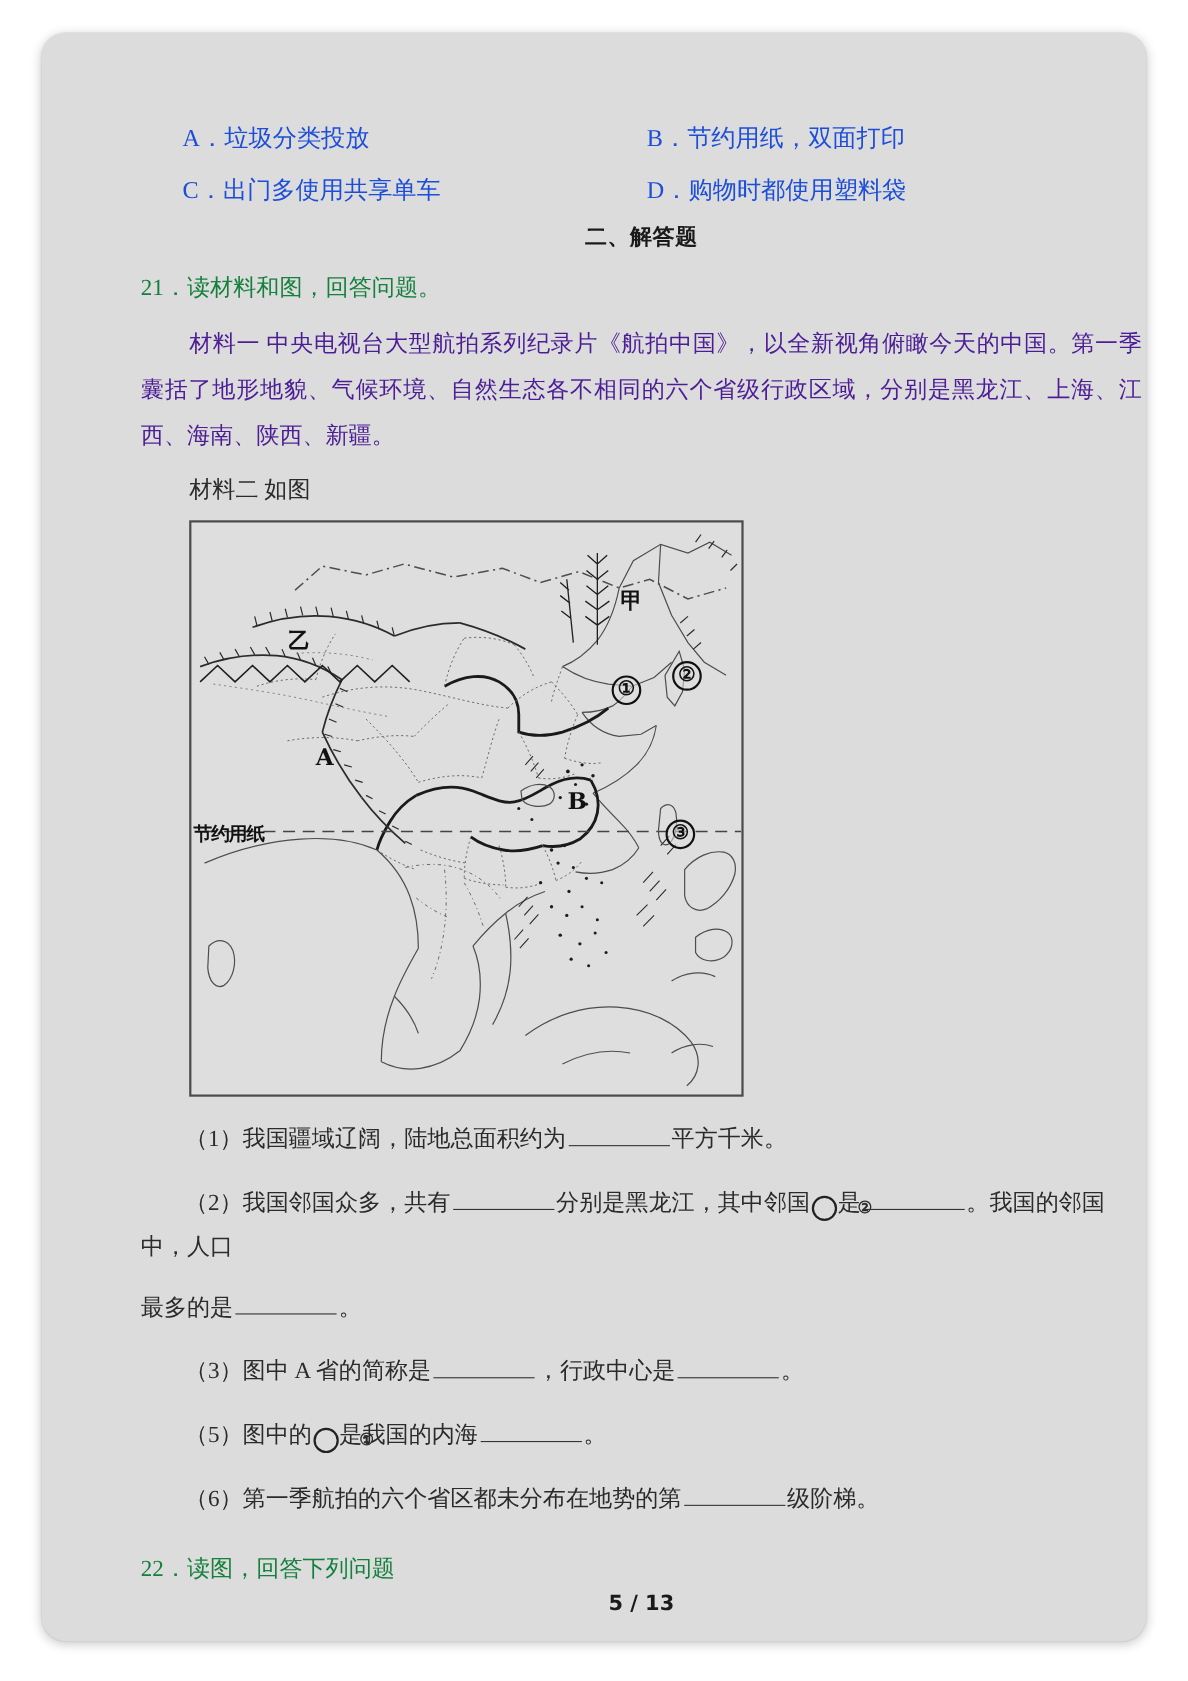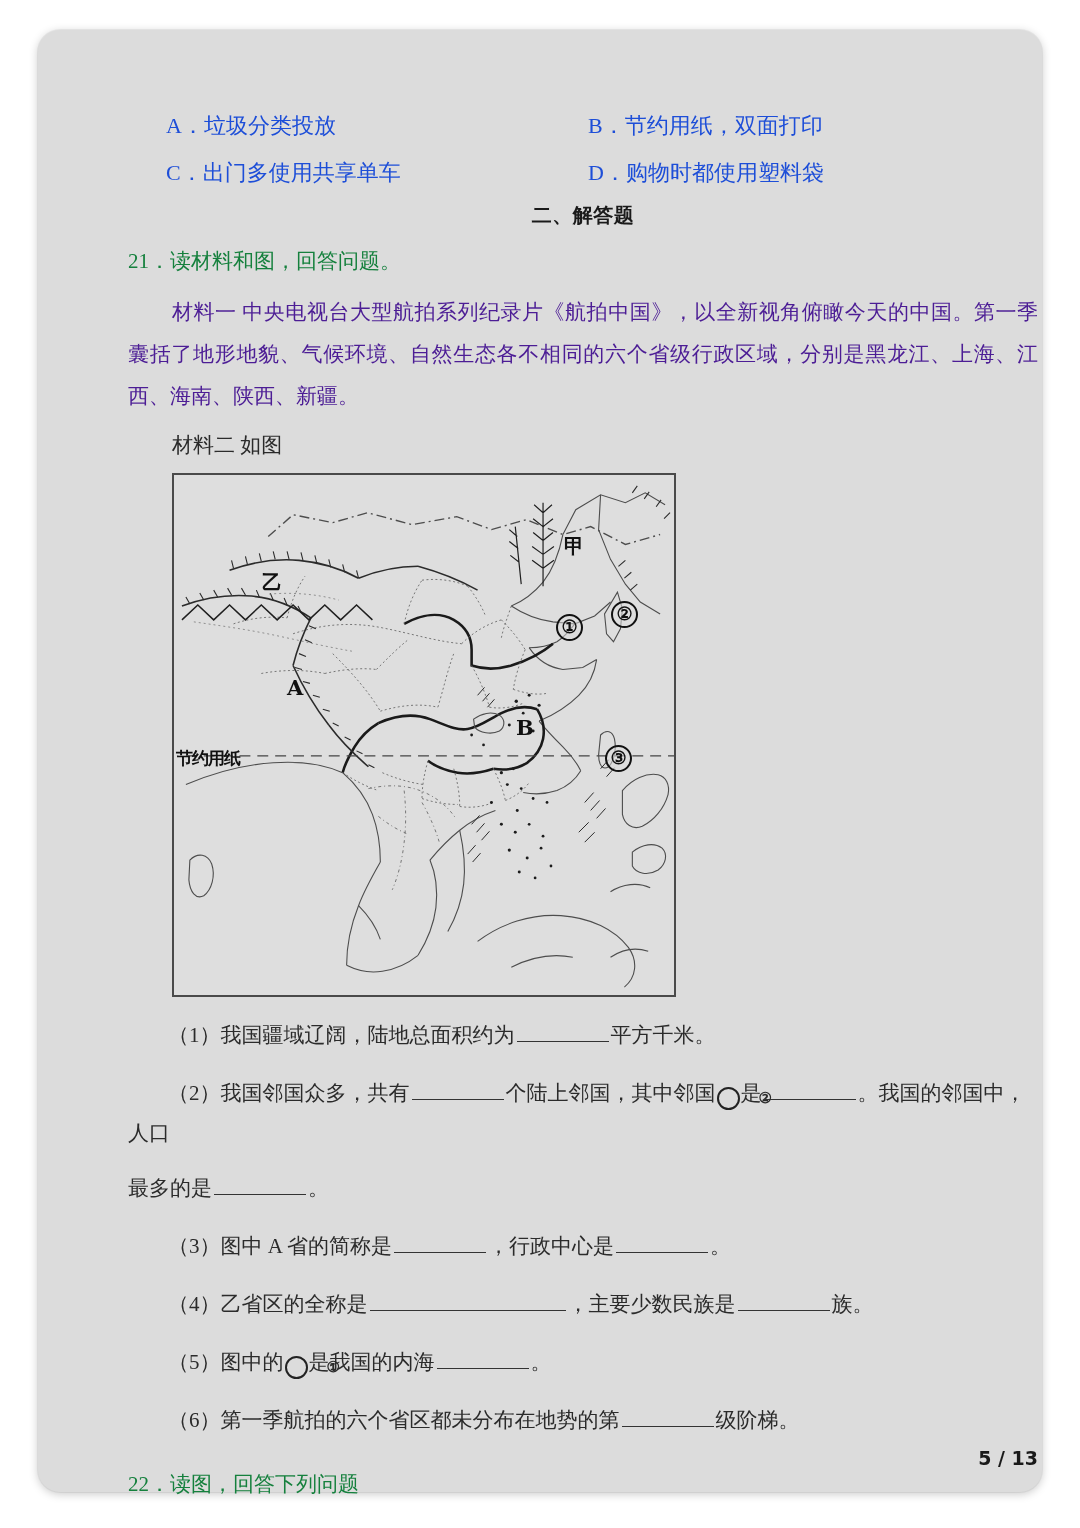--- a/index.html
+++ b/index.html
@@ -147,21 +147,21 @@
   .q22 {
     margin-top:30px;
     font-size:21px;
     color:#15803d;
   }
 
   .footer {
     position:absolute;
     left:0; right:0;
     top:1345px;
-    text-align:right;
+    text-align:center;
     font-size:19px;
     font-weight:bold;
     color:#1a1a1a;
     font-family:"DejaVu Sans", sans-serif;
   }
 </style>
 </head>
 <body>
 
 <div class="page-wrap">
@@ -374,33 +374,30 @@
         <span class="map-circ" style="left:431px; top:270px;">③</span>
 
         <span class="tropic-label" style="left:2px; top:272px;">节约用纸</span>
       </div>
 
       <div class="subq">
         <span>（1）我国疆域辽阔，陆地总面积约为</span><span class="blank bk-m"></span><span>平方千米。</span>
       </div>
 
       <div class="subq">
-        <span>（2）我国邻国众多，共有</span><span class="blank bk-m"></span><span>个陆上邻国，其中邻国</span><span class="circ-inline">②</span><span>是</span><span class="blank bk-m"></span><span>。我国的邻国中，人口</span>
+        <span>（2）我国邻国众多，共有</span><span class="blank bk-m"></span><span>分别是黑龙江，其中邻国</span><span class="circ-inline">②</span><span>是</span><span class="blank bk-m"></span><span>。我国的邻国中，人口</span>
       </div>
       <div class="subq" style="text-indent:0; margin-top:15px;">
         <span>最多的是</span><span class="blank bk-m"></span><span>。</span>
       </div>
 
       <div class="subq">
         <span>（3）图中 A 省的简称是</span><span class="blank bk-m"></span><span>，行政中心是</span><span class="blank bk-m"></span><span>。</span>
       </div>
 
-      <div class="subq">
-        <span>（4）乙省区的全称是</span><span class="blank bk-l"></span><span>，主要少数民族是</span><span class="blank bk-m"></span><span>族。</span>
-      </div>
 
       <div class="subq">
         <span>（5）图中的</span><span class="circ-inline">①</span><span>是我国的内海</span><span class="blank bk-m"></span><span>。</span>
       </div>
 
       <div class="subq">
         <span>（6）第一季航拍的六个省区都未分布在地势的第</span><span class="blank bk-m"></span><span>级阶梯。</span>
       </div>
 
       <div class="q22">22．读图，回答下列问题</div>

